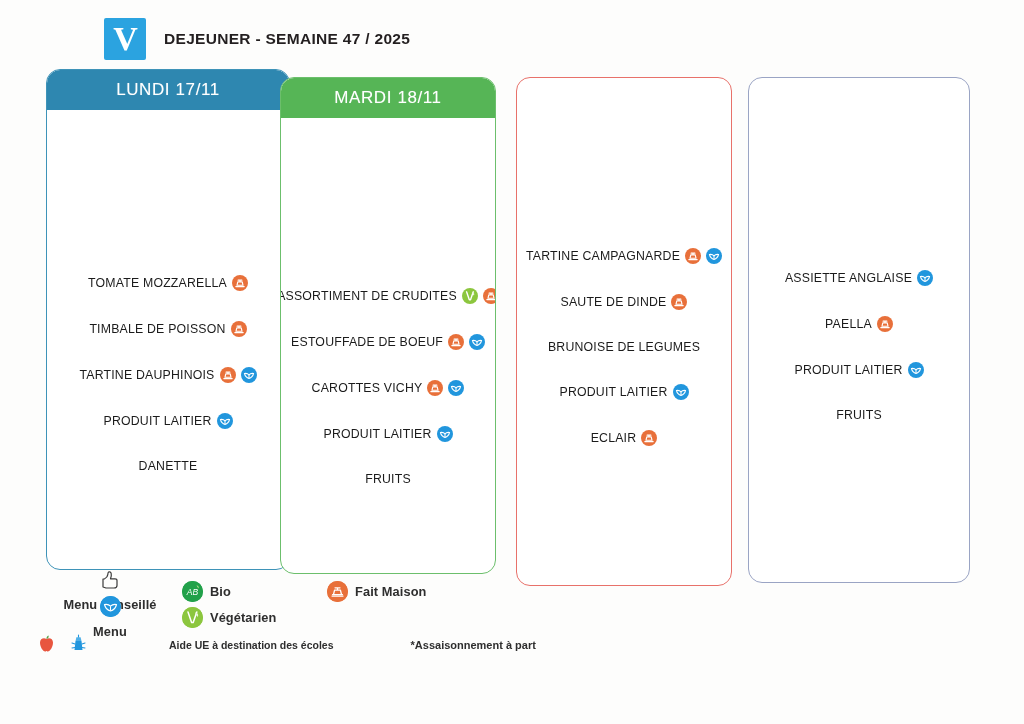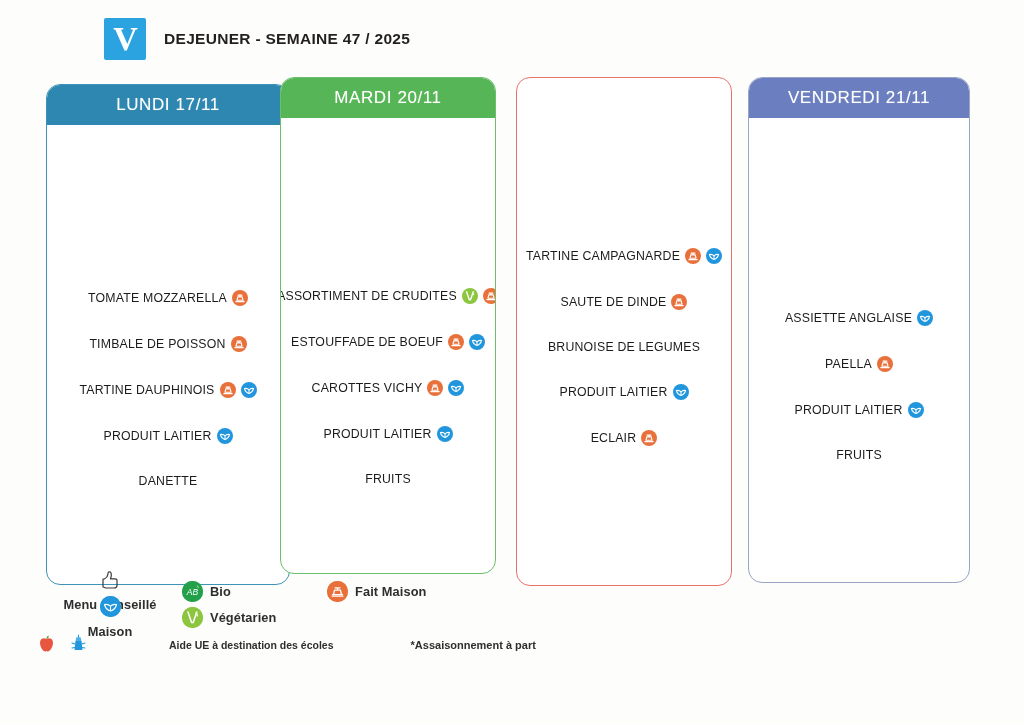--- a/index.html
+++ b/index.html
@@ -178,21 +178,21 @@
 <div class="paper"></div>
 
 <div class="header">
   <div class="logo">
     <span class="logo-v">V</span>
   </div>
   <div class="doc-title">DEJEUNER - SEMAINE 47 / 2025</div>
 </div>
 
 <div class="cards" id="cards-root">
-    <div class="card" style="left: 46px; top: 84px; width: 244px; height: 501px; border-color: rgb(62, 147, 184);">
+    <div class="card" style="left: 46px; top: 69px; width: 244px; height: 501px; border-color: rgb(62, 147, 184);">
       <div class="card-header" style="background: rgb(46, 135, 176);">
         <div class="card-header-label">LUNDI 17/11</div>
       </div>
       <div class="card-body">
         <div class="menu-list" style="top: 165px;">
           <div class="menu-item">
             <span class="menu-text">TOMATE MOZZARELLA</span>
             <span class="badge">
               <svg width="16" height="16" viewBox="0 0 21 21">
                 <circle cx="10.5" cy="10.5" r="10.5" fill="#e8703a"></circle>
@@ -239,21 +239,21 @@
             </span>
           </div>
           <div class="menu-item">
             <span class="menu-text">DANETTE</span>
           </div>
         </div>
       </div>
     </div>
     <div class="card" style="left: 280px; top: 77px; width: 216px; height: 497px; border-color: rgb(108, 191, 108);">
       <div class="card-header" style="background: rgb(86, 181, 86);">
-        <div class="card-header-label">MARDI 20/11</div>
+        <div class="card-header-label">MARDI 18/11</div>
       </div>
       <div class="card-body">
         <div class="menu-list" style="top: 170px;">
           <div class="menu-item">
             <span class="menu-text">ASSORTIMENT DE CRUDITES</span>
             <span class="badge">
               <svg width="16" height="16" viewBox="0 0 21 21">
                 <circle cx="10.5" cy="10.5" r="10.5" fill="#8cc63e"></circle>
                 <path d="M6 5 L9.6 15.5 L11.2 15.5 L14.8 5" fill="none" stroke="#ffffff" stroke-width="1.8" stroke-linejoin="round" stroke-linecap="round"></path>
                 <path d="M13 5.5 C16 5.8 16.8 8 15.6 10 C14.2 8.2 13.4 6.8 13 5.5 Z" fill="#eaf5d8"></path>
@@ -367,23 +367,20 @@
                 <circle cx="10.5" cy="10.5" r="10.5" fill="#e8703a"></circle>
                 <path d="M6.5 13.5 L7.6 9 L13.4 9 L14.5 13.5 Z M10.5 9 L10.5 6.8 M8 6.8 L13 6.8" fill="none" stroke="#ffffff" stroke-width="1.5" stroke-linecap="round" stroke-linejoin="round"></path>
                 <path d="M5 15.2 L16 15.2" stroke="#ffffff" stroke-width="1.5" stroke-linecap="round"></path>
               </svg>
             </span>
           </div>
         </div>
       </div>
     </div>
     <div class="card" style="left: 748px; top: 77px; width: 222px; height: 506px; border-color: rgb(154, 164, 196);">
-      <div class="card-header" style="background: rgb(107, 127, 192);">
-        <div class="card-header-label">VENDREDI 21/11</div>
-      </div>
       <div class="card-body">
         <div class="menu-list" style="top: 192px;">
           <div class="menu-item">
             <span class="menu-text">ASSIETTE ANGLAISE</span>
             <span class="badge">
               <svg width="16" height="16" viewBox="0 0 21 21">
                 <circle cx="10.5" cy="10.5" r="10.5" fill="#2196dd"></circle>
                 <path d="M4.5 8.5 C7 8 9 8.6 10.5 10.2 C12 8.6 14 8 16.5 8.5 C15.6 12.2 13.3 14.4 10.5 15 C7.7 14.4 5.4 12.2 4.5 8.5 Z" fill="none" stroke="#ffffff" stroke-width="1.5" stroke-linejoin="round"></path>
                 <path d="M10.5 10.4 L10.5 14.8" stroke="#ffffff" stroke-width="1.3"></path>
               </svg>
@@ -452,21 +449,21 @@
 
   <div class="legend-row">
     <div class="legend-cell lg-c1">
       <span class="badge badge-lg badge-local">
         <svg width="21" height="21" viewBox="0 0 21 21">
           <circle cx="10.5" cy="10.5" r="10.5" fill="#2196dd"></circle>
           <path d="M4.5 8.5 C7 8 9 8.6 10.5 10.2 C12 8.6 14 8 16.5 8.5 C15.6 12.2 13.3 14.4 10.5 15 C7.7 14.4 5.4 12.2 4.5 8.5 Z" fill="none" stroke="#ffffff" stroke-width="1.2" stroke-linejoin="round"></path>
           <path d="M10.5 10.4 L10.5 14.8" stroke="#ffffff" stroke-width="1.1"></path>
         </svg>
       </span>
-      <span class="legend-label">Maison</span>
+      <span class="legend-label">Menu</span>
     </div>
     <div class="legend-cell lg-c2">
       <span class="badge badge-lg badge-vege">
         <svg width="21" height="21" viewBox="0 0 21 21">
           <circle cx="10.5" cy="10.5" r="10.5" fill="#8cc63e"></circle>
           <path d="M6 5 L9.6 15.5 L11.2 15.5 L14.8 5" fill="none" stroke="#ffffff" stroke-width="1.5" stroke-linejoin="round" stroke-linecap="round"></path>
           <path d="M13 5.5 C16 5.8 16.8 8 15.6 10 C14.2 8.2 13.4 6.8 13 5.5 Z" fill="#eaf5d8"></path>
         </svg>
       </span>
       <span class="legend-label">Végétarien</span>

